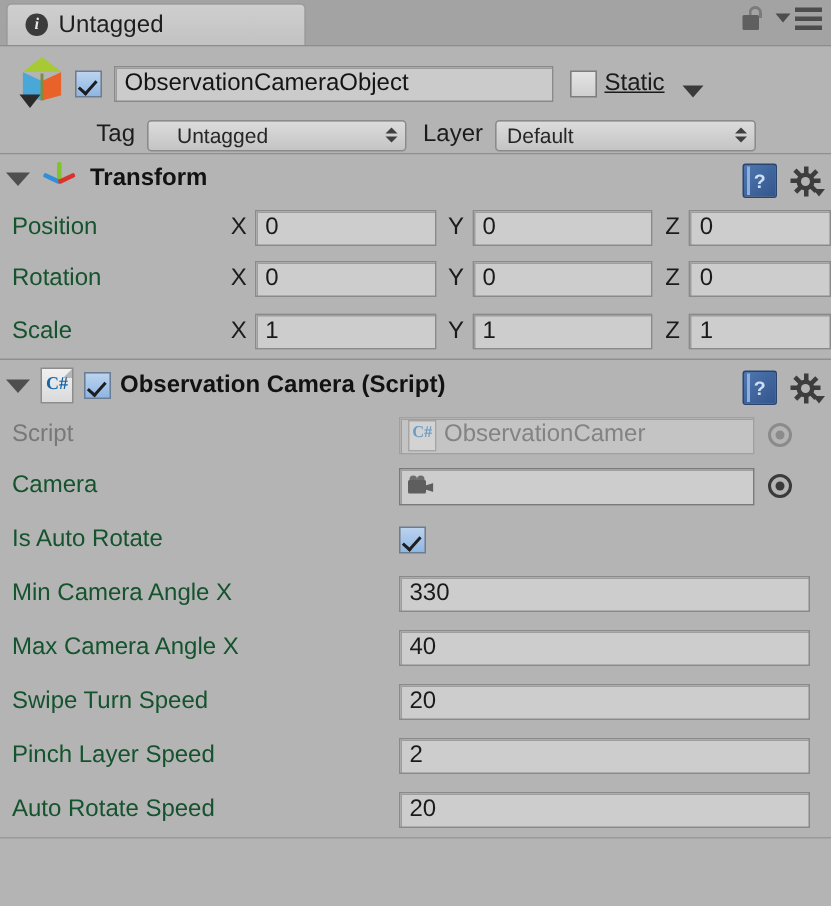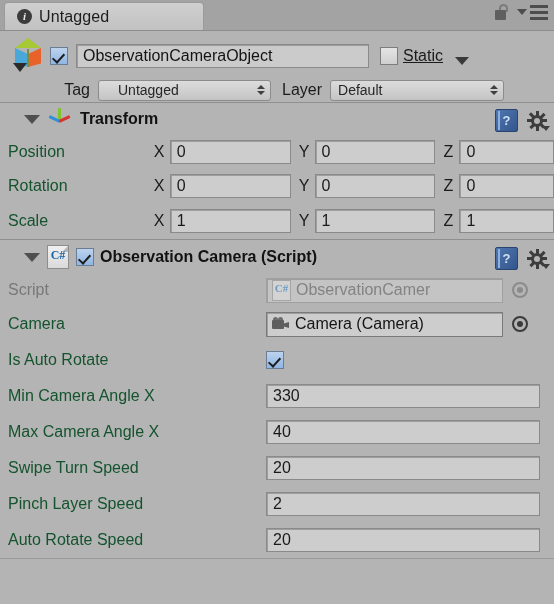--- a/index.html
+++ b/index.html
@@ -75,21 +75,21 @@
   .dropdown{height:21px;background:linear-gradient(to bottom,#dcdcdc,#c4c4c4);
     border:1px solid #8b8b8b;border-radius:3px;display:flex;align-items:center;
     justify-content:space-between;padding:0 5px 0 7px;box-sizing:border-box;font-size:14px;color:#262626;}
   .updown{display:flex;flex-direction:column;align-items:center;gap:2px;margin-left:6px;}
   .updown i{display:block;width:0;height:0;}
   .updown .u{border-left:4px solid transparent;border-right:4px solid transparent;border-bottom:4px solid #3f3f3f;}
   .updown .d{border-left:4px solid transparent;border-right:4px solid transparent;border-top:4px solid #3f3f3f;}
 
   
   .comp{background:#b4b4b4;border-bottom:1px solid #8f8f8f;position:relative;}
-  .comphead{display:flex;align-items:center;height:32px;padding-left:24px;position:relative;}
+  .comphead{display:flex;align-items:center;height:32px;padding-left:4px;position:relative;}
   .foldout{width:0;height:0;border-left:8px solid transparent;border-right:8px solid transparent;
            border-top:9px solid #4f4f4f;margin-right:7px;flex:none;}
   .comptitle{font-size:16px;font-weight:bold;color:#121212;margin-left:9px;}
   .headtools{position:absolute;right:8px;top:6px;display:flex;align-items:center;gap:10px;}
   .help-icon{width:21px;height:21px;background:linear-gradient(135deg,#4f77b0,#33558c);
     border:1px solid #2a4470;border-radius:2px;color:#cfe0f5;font-size:13px;font-weight:bold;
     display:flex;align-items:center;justify-content:center;position:relative;}
   .help-icon:before{content:"";position:absolute;left:2px;top:1px;bottom:1px;width:2px;background:#8fb0dc;}
   .gear{width:18px;height:18px;position:relative;}
   .gear .ring{position:absolute;left:3px;top:3px;width:12px;height:12px;border:3.5px solid #3d3d3d;border-radius:50%;box-sizing:border-box;}
@@ -298,21 +298,20 @@
 
     <div class="prow" style="height:36px;">
       <div class="plabel" style="width:258px;">Camera</div>
       <div class="objfield" style="width:237px;">
         <div class="cam-icon">
           <div class="reel1"></div>
             <div class="reel2"></div>
             <div class="bodyc"></div>
             <div class="lens"></div>
         </div>
-        <span>Camera (Camera)</span>
       </div>
       <div class="picker"></div>
     </div>
 
     <div class="prow" style="height:36px;">
       <div class="plabel" style="width:258px;">Is Auto Rotate</div>
       <div class="cbx on"></div>
     </div>
 
     <div class="prow" style="height:36px;">

